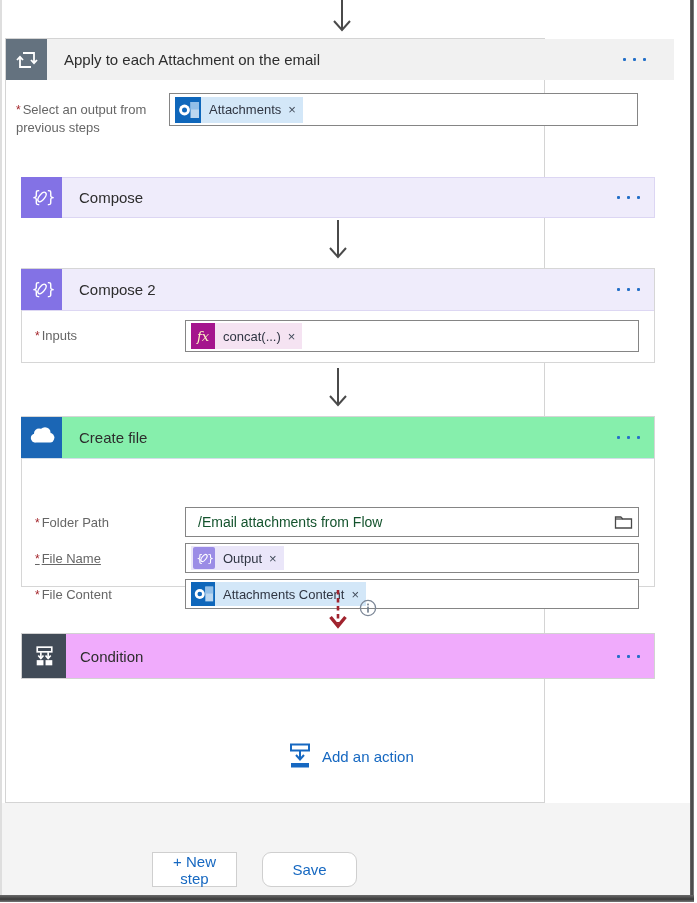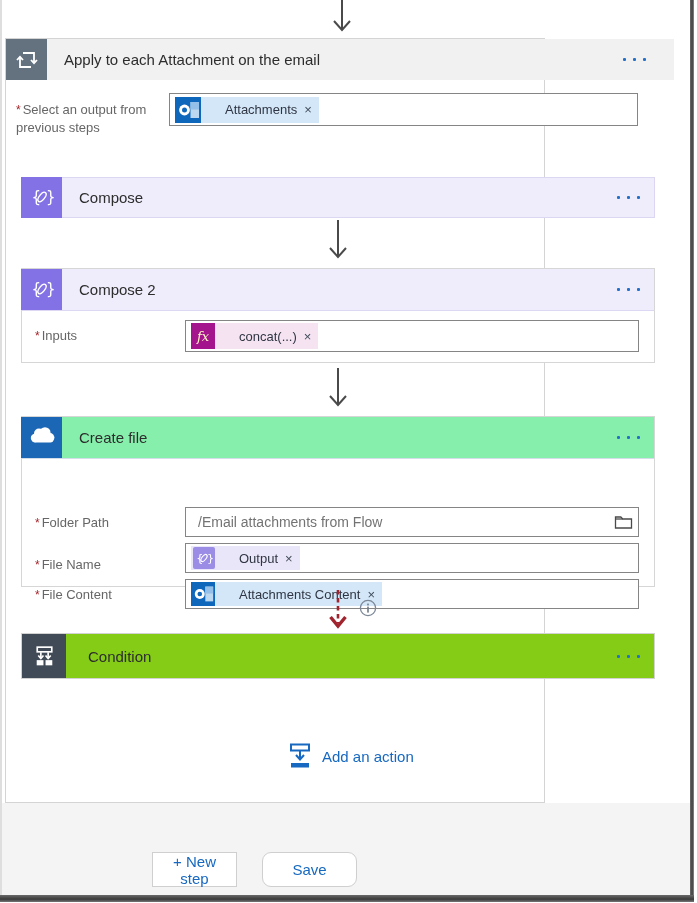--- a/index.html
+++ b/index.html
@@ -26,30 +26,30 @@
   .hdr-title{margin-left:17px;font-size:15px;color:#2d2d2d;}
   .menu{margin-left:auto;display:flex;gap:7px;cursor:pointer;padding:6px 0;}
   .menu i{width:3px;height:3px;background:#2470c8;border-radius:1px;display:block;}
   .scope .scope-header .menu{margin-right:28px;}
 
   
   .card{background:#fff;border:1px solid #d6d6d6;box-sizing:border-box;}
   .card-header{height:41px;display:flex;align-items:center;cursor:pointer;}
   .header-lav{background:#efecfb;border-bottom:1px solid #ddd7f3;}
   .header-blue{background:#86efac;border-bottom:1px solid #d3dde9;}
-  .header-gray{background:#84cc16;gap:8px;}
+  .header-gray{background:#f0abfc;}
 
   .param-label{font-size:13px;color:#666;line-height:18px;}
   .req{color:#a4262c;margin-right:2px;font-size:12px;vertical-align:top;}
   .field{border:1px solid #858585;background:#fff;display:flex;align-items:center;padding:0 5px;box-sizing:border-box;cursor:text;}
-  .field .value-text{font-size:14px;color:#737373;padding-left:7px;white-space:nowrap;}
+  .field .value-text{font-size:14px;color:#14532d;padding-left:7px;white-space:nowrap;}
   .field .spacer{margin-left:auto;}
 
   .token{display:inline-flex;align-items:center;height:26px;font-size:13px;color:#2f3542;cursor:pointer;}
-  .token .tlabel{padding:0 5px 0 24px;white-space:nowrap;}
+  .token .tlabel{padding:0 5px 0 8px;white-space:nowrap;}
   .token .tclose{padding:0 7px 0 2px;color:#414b5a;font-size:13px;}
   .token-blue{background:#d3e7f8;}
   .token-pink{background:#f5e3f2;}
   .token-lav{background:#eae6f9;}
   .fx-badge{width:24px;height:26px;background:#a4158d;color:#fef9c3;display:flex;align-items:center;justify-content:center;
     font-family:"DejaVu Serif",serif;font-style:italic;font-size:13px;}
   .mini-badge{width:22px;height:22px;border-radius:2px;background:#9b8ce6;margin-left:2px;display:flex;align-items:center;justify-content:center;}
 
   .compose-bar{left:15px;top:138px;width:634px;height:41px;background:#efecfb;border:1px solid #dcd6f3;box-sizing:border-box;display:flex;align-items:center;cursor:pointer;}
   .compose-bar .hdr-icon,.card .card-header .hdr-icon{margin:-1px 0 0 -1px;}
@@ -189,21 +189,21 @@
     </div>
     <div class="abs field" style="left:163px;top:90px;width:454px;height:30px;">
       <span class="value-text">/Email attachments from Flow</span>
       <span class="spacer"></span>
       <svg width="19" height="16" viewBox="0 0 19 16" fill="none" stroke="#4a4a4a" stroke-width="1.3">
         <path d="M1.5 14 V3 H6.8 L8.8 5 H17.5 V14 Z"></path>
         <path d="M1.5 5 H8.8"></path>
       </svg>
     </div>
 
-    <div class="abs param-label" style="left:13px;top:139px;">
+    <div class="abs param-label" style="left:13px;top:133px;text-decoration:underline;">
       <span class="req">*</span><span>File Name</span>
     </div>
     <div class="abs field" style="left:163px;top:126px;width:454px;height:30px;">
       <span class="token token-lav" style="height:24px;">
         <span class="mini-badge">
           <svg width="18" height="18" viewBox="0 0 24 24">
             <text x="1.5" y="17" fill="#fff" font-size="15" font-family="DejaVu Sans">{</text>
             <text x="16" y="17" fill="#fff" font-size="15" font-family="DejaVu Sans">}</text>
             <ellipse cx="12" cy="12" rx="2.7" ry="5.6" fill="none" stroke="#fff" stroke-width="1.6" transform="rotate(38 12 12)"></ellipse>
           </svg>

